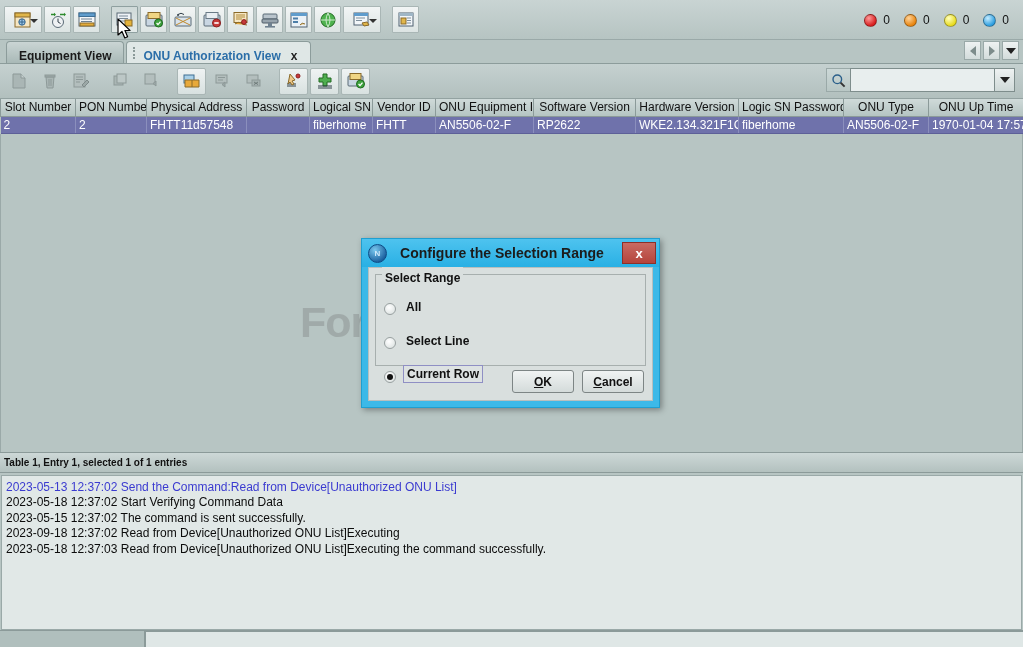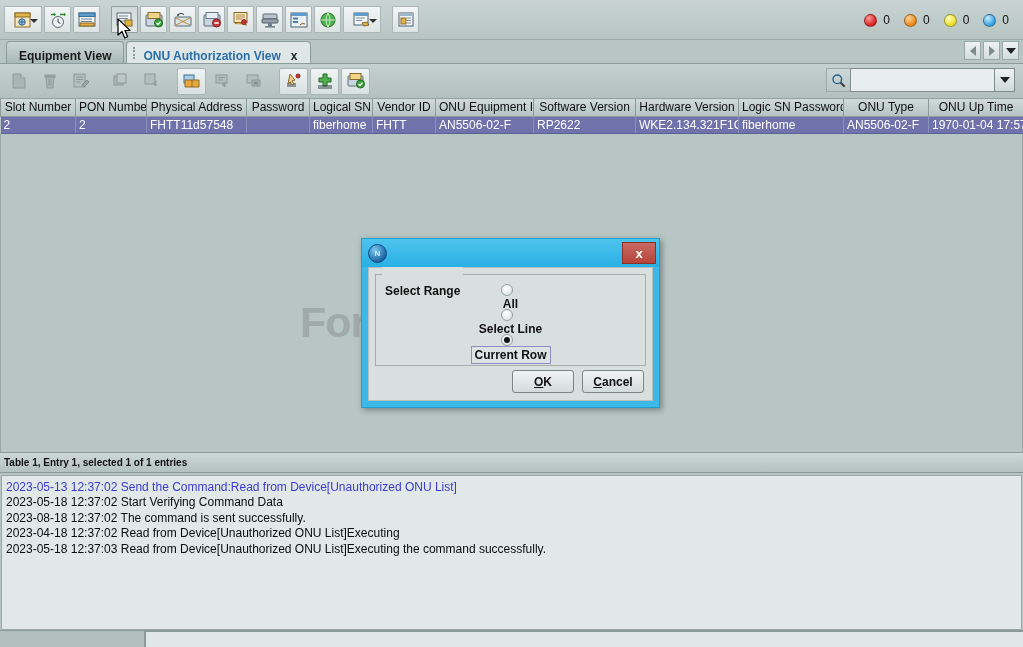--- a/index.html
+++ b/index.html
@@ -302,28 +302,27 @@
   }
   .fieldset {
     border: 1px solid #a7afae;
     height: 92px;
     padding: 6px 8px;
     position: relative;
   }
   .fs-legend {
     position: absolute; top: -8px; left: 6px;
     background: #d9dfde;
-    padding: 17px 3px;
+    padding: 4px 3px;
     font-size: 12px; font-weight: bold; color: #111;
   }
   .radio-row {
-    display: flex; align-items: center;
+    display: flex; align-items: flex-end;
     height: 22px;
-    margin-top: 3px;
-    flex-direction: column;
+    margin-top: 12px;
   }
   .radio {
     width: 12px; height: 12px; border-radius: 50%;
     background: radial-gradient(circle at 40% 35%, #ffffff, #e2e7e6 70%);
     border: 1px solid #98a0a0;
     margin-right: 7px;
     display: flex; align-items: center; justify-content: center;
     flex: 0 0 auto;
   }
   .radio.checked::after {
@@ -672,37 +671,38 @@
     <div class="grid-filler"></div>
   </div>
 
   <div class="entry-bar">
     <span>Table 1, Entry 1, selected 1 of 1 entries</span>
   </div>
 
   <div class="logpane">
     <div class="logline hl">2023-05-13 12:37:02 Send the Command:Read from Device[Unauthorized ONU List]</div>
     <div class="logline">2023-05-18 12:37:02 Start Verifying Command Data</div>
-    <div class="logline">2023-08-18 12:37:02 The command is sent successfully.</div>
-    <div class="logline">2023-04-18 12:37:02 Read from Device[Unauthorized ONU List]Executing</div>
+    <div class="logline">2023-05-15 12:37:02 The command is sent successfully.</div>
+    <div class="logline">2023-09-18 12:37:02 Read from Device[Unauthorized ONU List]Executing</div>
     <div class="logline">2023-05-18 12:37:03 Read from Device[Unauthorized ONU List]Executing the command successfully.</div>
   </div>
 
   <div class="statusbar">
     <div class="sb-left"></div>
     <div class="sb-right"></div>
   </div>
 
   <div class="watermark">
     <span class="wm-a">Foro</span><span class="wm-b">ISP</span>
   </div>
 
   <div class="dialog">
     <div class="dlg-title">
       <span class="dlg-icon">N</span>
+      <span class="dlg-title-text">Configure the Selection Range</span>
       <span class="dlg-close">x</span>
     </div>
     <div class="dlg-body">
       <div class="fieldset">
         <span class="fs-legend">Select Range</span>
         <div class="radio-row">
           <span class="radio"></span>
           <span class="radio-label">All</span>
         </div>
         <div class="radio-row">

